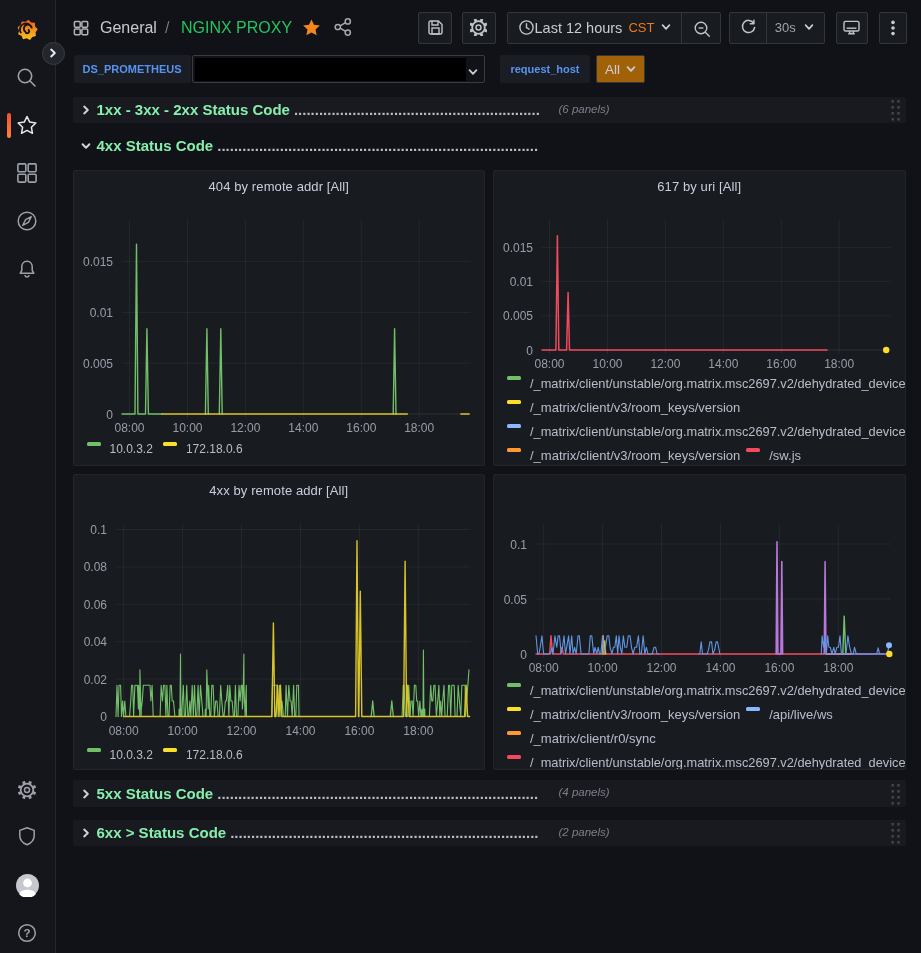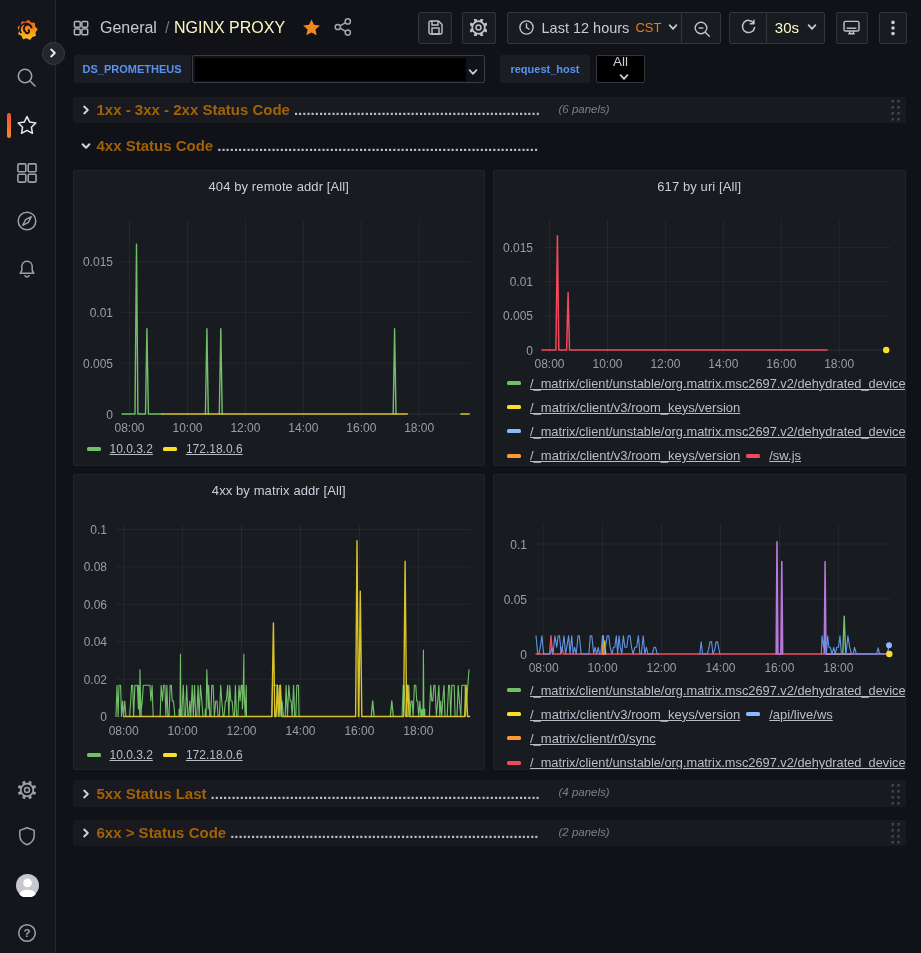--- a/index.html
+++ b/index.html
@@ -13,35 +13,35 @@
 .crumb { top:19px; font-size:16px; }
 .tn-ic { }
 .tbtn { top:11.5px; height:32.5px; border:1px solid #34363d; border-radius:2px; background:#181b1f; display:flex; align-items:center; justify-content:center; font-size:14px; }
 .vdiv { position:absolute; top:0; width:1px; height:100%; background:#34363d; }
 #subnav { position:absolute; left:0; top:0; width:921px; height:40px; }
 #subnav > div { position:absolute; top:55px; height:28px; }
 .vlabel { background:#1a1d23; border-radius:2px; color:#5794f2; font-weight:700; font-size:11px; display:flex; align-items:center; justify-content:center; }
 .vselect { background:#111217; border:1px solid #3a3c43; border-radius:2px; }
 .blackbox { position:absolute; left:1.5px; top:1.5px; bottom:1.5px; width:271px; background:#000; }
 .selchev { position:absolute; right:5px; top:8px; }
-.vall { background:#000000; border:1px solid #34363d; border-radius:2px; color:#ccccdc; font-size:13.5px; display:flex; align-items:center; justify-content:center;flex-direction:column; }
+.vall { background:#a16207; border:1px solid #34363d; border-radius:2px; color:#ccccdc; font-size:13.5px; display:flex; align-items:center; justify-content:center; }
 .rowh { position:absolute; left:72.5px; width:833px; height:26.5px; }
 .rclip { position:absolute; left:0; top:0; width:466px; height:26.5px; display:flex; align-items:center; overflow:hidden; }
 .rowh.bg { background:#181a20; border-radius:2px; }
 .rchev { margin-left:7px; margin-top:3px; width:14px; }
-.rtitle { color:#a16207; font-weight:700; font-size:15px; margin-left:3px; white-space:nowrap; }
+.rtitle { color:#86efac; font-weight:700; font-size:15px; margin-left:3px; white-space:nowrap; }
 .rdots { color:#b9bcc2; font-weight:700; font-size:15px; letter-spacing:0; margin-left:4px; white-space:nowrap; flex:1 0 0; overflow:hidden; }
 .rcount { position:absolute; left:486px; top:6px; color:rgba(204,204,220,0.55); font-style:italic; font-size:11.5px; white-space:nowrap; }
 .rhandle { position:absolute; right:3.5px; top:1.5px; }
 .panel { position:absolute; width:412.5px; height:295.5px; background:#181b1f; border:1px solid #22242a; border-radius:2px; overflow:hidden; }
 .ptitle { position:absolute; top:8px; left:0; right:0; text-align:center; color:#ccccdc; font-size:13px; font-weight:400; letter-spacing:0.1px; }
 .chart { position:absolute; left:0; top:0; }
 .ax { font-family:"Liberation Sans",sans-serif; font-size:12px; fill:rgba(204,204,220,0.72); }
 .legend { position:absolute; left:13px; right:0; height:20px; display:flex; align-items:center; overflow:hidden; white-space:nowrap; }
-.li { display:inline-flex; align-items:center; color:rgba(204,204,220,0.9);text-decoration:underline; }
+.li { display:inline-flex; align-items:flex-start; color:rgba(204,204,220,0.9); }
 .sw { display:inline-block; width:14px; height:4px; border-radius:1.5px; margin-right:9px; }
 </style></head>
 <body>
 <div id="page">
 <aside id="sidebar">
 <div class="sbi" style="top:17.5px;left:16px"><svg width="23" height="23" viewBox="0 0 23 23" style="">
           <defs>
             <linearGradient id="glog" x1="0" y1="0" x2="0" y2="1">
               <stop offset="0" stop-color="#ed5a1f"></stop>
               <stop offset="1" stop-color="#fbc51a"></stop>
@@ -106,21 +106,21 @@
     </div>
 <div id="topnav">
 <span class="tn-ic" style="left:73px;top:20px"><svg width="16" height="16" viewBox="0 0 16 16" style="">
           <rect x="1.4" y="1.4" width="5.8" height="5.8" rx="1" fill="none" stroke="#b0b3b9" stroke-width="1.5"></rect>
           <rect x="1.4" y="8.9" width="5.8" height="5.8" rx="1" fill="none" stroke="#b0b3b9" stroke-width="1.5"></rect>
           <rect x="8.9" y="1.4" width="5.8" height="5.8" rx="1" fill="none" stroke="#b0b3b9" stroke-width="1.5"></rect>
           <rect x="8.9" y="8.9" width="5.8" height="5.8" rx="1" fill="none" stroke="#b0b3b9" stroke-width="1.5"></rect>
         </svg></span>
 <span class="crumb" style="left:100px;color:#c7c9cf">General</span>
 <span class="crumb" style="left:165px;color:#74767e">/</span>
-<span class="crumb" style="left:174px;color:#fef9c3">NGINX PROXY</span>
+<span class="crumb" style="left:181px;color:#22c55e">NGINX PROXY</span>
 <span class="tn-ic" style="left:302px;top:18px"><svg width="19" height="19" viewBox="0 0 19 19" style="">
           <path d="M9.50 1.40 L11.97 6.80 L17.87 7.48 L13.49 11.50 L14.67 17.32 L9.50 14.40 L4.33 17.32 L5.51 11.50 L1.13 7.48 L7.03 6.80 Z" fill="#f2881d"></path>
         </svg></span>
 <span class="tn-ic" style="left:333px;top:17px"><svg width="20" height="20" viewBox="0 0 20 20" style="">
           <circle cx="14.8" cy="4.4" r="2.6" fill="none" stroke="#a5a8af" stroke-width="1.5"></circle>
           <circle cx="4.8" cy="10" r="2.6" fill="none" stroke="#a5a8af" stroke-width="1.5"></circle>
           <circle cx="14.8" cy="15.6" r="2.6" fill="none" stroke="#a5a8af" stroke-width="1.5"></circle>
           <line x1="7.2" y1="8.8" x2="12.5" y2="5.6" stroke="#a5a8af" stroke-width="1.5"></line>
           <line x1="7.2" y1="11.2" x2="12.5" y2="14.4" stroke="#a5a8af" stroke-width="1.5"></line>
         </svg></span>
@@ -145,39 +145,39 @@
             <line x1="2.30" y1="-5.54" x2="3.56" y2="-8.59" stroke="#c0c3c9" stroke-width="2.9" stroke-linecap="butt"></line>
             <line x1="5.54" y1="-2.30" x2="8.59" y2="-3.56" stroke="#c0c3c9" stroke-width="2.9" stroke-linecap="butt"></line>
           </g>
         </svg>
       </div>
 <div class="tbtn" style="left:506.5px;width:214px;justify-content:flex-start;padding-left:10px">
   <svg width="17" height="17" viewBox="0 0 17 17" style="">
           <circle cx="8.5" cy="8.5" r="6.6" fill="none" stroke="#c0c3c9" stroke-width="1.4"></circle>
           <path d="M8.5 4.8 L8.5 8.7 L11 10.2" fill="none" stroke="#c0c3c9" stroke-width="1.4" stroke-linecap="round"></path>
         </svg>
-        <span style="margin-left:7px;color:#c9ccd2;font-size:14.5px">Last 12 hours</span>
+        <span style="color:#c9ccd2;font-size:14.5px">Last 12 hours</span>
         <span style="margin-left:6px;color:#eb7b18;font-size:13px">CST</span>
         <span style="margin-left:6px"><svg width="12" height="12" viewBox="0 0 12 12" style="">
             <path d="M2.6 4.2 L6 7.8 L9.4 4.2" fill="none" stroke="#c9ccd2" stroke-width="1.7" stroke-linecap="round" stroke-linejoin="round"></path>
           </svg></span>
   <span class="vdiv" style="left:173.5px"></span>
   <span style="position:absolute;left:185px;top:7px"><svg width="19" height="19" viewBox="0 0 19 19" style="">
             <circle cx="8" cy="8" r="5.8" fill="none" stroke="#c0c3c9" stroke-width="1.4"></circle>
             <line x1="5.6" y1="8" x2="10.4" y2="8" stroke="#c0c3c9" stroke-width="1.4"></line>
             <line x1="12.3" y1="12.3" x2="16.3" y2="16.3" stroke="#c0c3c9" stroke-width="1.4" stroke-linecap="round"></line>
           </svg></span>
 </div>
 <div class="tbtn" style="left:728.8px;width:96px;justify-content:flex-start;padding-left:9px">
   <svg width="19" height="19" viewBox="0 0 19 19" style="">
           <path d="M14.6 5.0 A 6.1 6.1 0 1 0 15.6 9.5" fill="none" stroke="#c0c3c9" stroke-width="1.5" stroke-linecap="round"></path>
           <path d="M14.9 2.2 L14.9 5.8 L11.3 5.8" fill="none" stroke="#c0c3c9" stroke-width="1.5" stroke-linejoin="round" stroke-linecap="round"></path>
         </svg>
         <span class="vdiv" style="left:36px"></span>
-  <span style="margin-left:17px;color:#fef9c3;font-size:15px">30s</span>
+  <span style="margin-left:17px;color:#a3a3a3;font-size:13px">30s</span>
         <span style="margin-left:7px"><svg width="12" height="12" viewBox="0 0 12 12" style="">
             <path d="M2.6 4.2 L6 7.8 L9.4 4.2" fill="none" stroke="#c9ccd2" stroke-width="1.7" stroke-linecap="round" stroke-linejoin="round"></path>
           </svg></span>
 </div>
 <div class="tbtn" style="left:835.6px;width:32.5px">
         <svg width="19" height="19" viewBox="0 0 19 19" style="">
           <rect x="2" y="3.4" width="15" height="9.6" rx="1.6" fill="none" stroke="#c0c3c9" stroke-width="1.4"></rect>
           <line x1="4.6" y1="10.2" x2="14.4" y2="10.2" stroke="#c0c3c9" stroke-width="1.4"></line>
           <path d="M7.6 13 L7.6 15.4 L11.4 15.4 L11.4 13" fill="none" stroke="#c0c3c9" stroke-width="1.4"></path>
           <line x1="6.2" y1="15.8" x2="12.8" y2="15.8" stroke="#c0c3c9" stroke-width="1.4"></line>
@@ -234,21 +234,21 @@
           </svg></span>
         <span class="rtitle">4xx Status Code</span>
         <span class="rdots">........................................................................................................................</span>
       </div>
 </div>
     <div class="rowh bg" style="top:780px">
 <div class="rclip">
         <span class="rchev"><svg width="12" height="12" viewBox="0 0 12 12" style="">
             <path d="M4.2 2.6 L7.8 6 L4.2 9.4" fill="none" stroke="#d0d2d6" stroke-width="2" stroke-linecap="round" stroke-linejoin="round"></path>
           </svg></span>
-        <span class="rtitle">5xx Status Last</span>
+        <span class="rtitle">5xx Status Code</span>
         <span class="rdots">........................................................................................................................</span>
       </div>
       <span class="rcount">(4 panels)</span>
       <svg class="rhandle" width="12" height="24" viewBox="0 0 12 24">
         <rect x="1.4" y="2" width="2.6" height="2.6" fill="#3f424a"></rect>
         <rect x="1.4" y="8" width="2.6" height="2.6" fill="#3f424a"></rect>
         <rect x="1.4" y="14" width="2.6" height="2.6" fill="#3f424a"></rect>
         <rect x="1.4" y="20" width="2.6" height="2.6" fill="#3f424a"></rect>
         <rect x="7.2" y="2" width="2.6" height="2.6" fill="#3f424a"></rect>
         <rect x="7.2" y="8" width="2.6" height="2.6" fill="#3f424a"></rect>
@@ -357,21 +357,21 @@
       </div>
       <div class="legend" style="top:250.4px;font-size:12.8px">
         <span class="li" style="margin-right:6px"><span class="sw" style="background:#8ab8ff"></span>/_matrix/client/unstable/org.matrix.msc2697.v2/dehydrated_device</span>
       </div>
       <div class="legend" style="top:274.6px;font-size:13px">
         <span class="li" style="margin-right:6px"><span class="sw" style="background:#ff9830"></span>/_matrix/client/v3/room_keys/version</span>
         <span class="li" style="margin-right:6px"><span class="sw" style="background:#f2495c"></span>/sw.js</span>
       </div>
 </div>
     <div class="panel" style="left:72.5px;top:474px">
-<div class="ptitle">4xx by matrix addr [All]</div>
+<div class="ptitle">4xx by remote addr [All]</div>
 <svg class="chart" width="412" height="295" viewBox="0 0 412 295">
         <line x1="42" y1="241.5" x2="396.5" y2="241.5" stroke="rgba(204,204,220,0.12)" stroke-width="1"></line>
         <line x1="42" y1="204.1" x2="396.5" y2="204.1" stroke="rgba(204,204,220,0.065)" stroke-width="1"></line>
         <line x1="42" y1="166.7" x2="396.5" y2="166.7" stroke="rgba(204,204,220,0.065)" stroke-width="1"></line>
         <line x1="42" y1="129.3" x2="396.5" y2="129.3" stroke="rgba(204,204,220,0.065)" stroke-width="1"></line>
         <line x1="42" y1="91.9" x2="396.5" y2="91.9" stroke="rgba(204,204,220,0.065)" stroke-width="1"></line>
         <line x1="42" y1="54.5" x2="396.5" y2="54.5" stroke="rgba(204,204,220,0.065)" stroke-width="1"></line>
         <line x1="49.7" y1="49" x2="49.7" y2="241.5" stroke="rgba(204,204,220,0.065)" stroke-width="1"></line>
         <line x1="49.7" y1="241.5" x2="49.7" y2="245.5" stroke="rgba(204,204,220,0.09)" stroke-width="1"></line>
         <line x1="108.6" y1="49" x2="108.6" y2="241.5" stroke="rgba(204,204,220,0.065)" stroke-width="1"></line>

